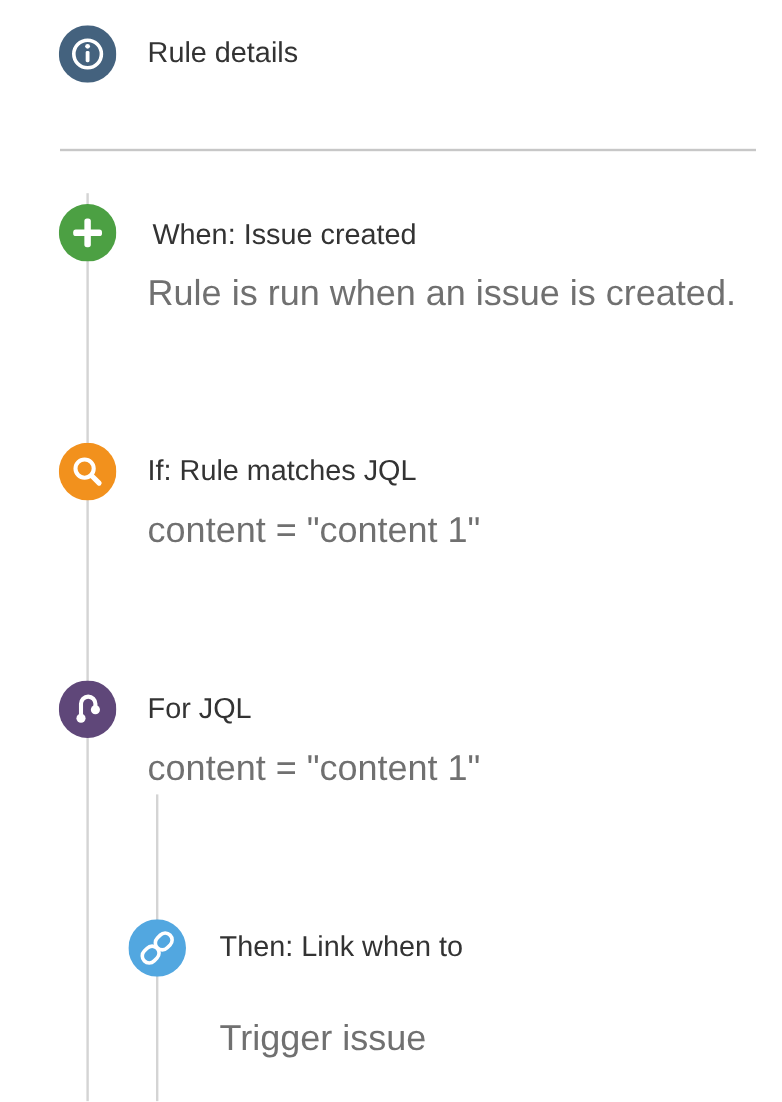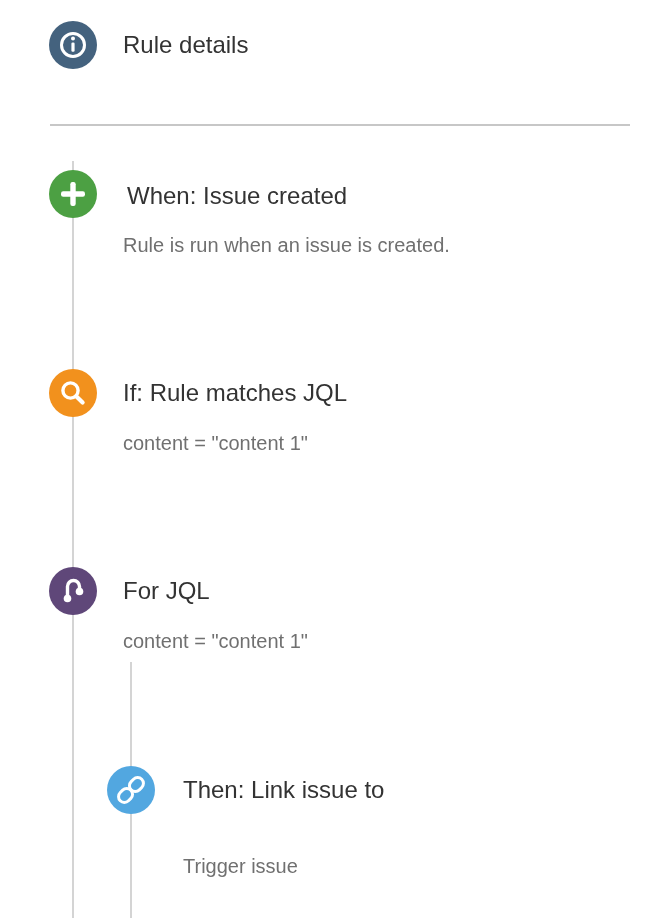--- a/index.html
+++ b/index.html
@@ -13,21 +13,21 @@
   .divider{position:absolute;height:2px;background:#c7c7c7;}
   .vline{position:absolute;width:2px;background:#d4d4d4;}
   .node{position:absolute;width:48px;height:48px;}
   .title{
     position:absolute;
     font-size:24px;line-height:28px;
     color:#333333;white-space:nowrap;
   }
   .subtitle{
     position:absolute;
-    font-size:20px;line-height:26px;
+    font-size:30px;line-height:26px;
     color:#707070;white-space:nowrap;
   }
 </style>
 </head>
 <body>
 
 <div class="canvas">
 
   <div class="vline" style="left:72px;top:161px;height:757px;"></div>
   <div class="vline" style="left:130px;top:662px;height:256px;"></div>
@@ -76,17 +76,17 @@
   </div>
 
   <div>
     <svg class="node" style="left:107px;top:766px;" viewBox="0 0 48 48">
       <circle cx="24" cy="24" r="24" fill="#52a7e0"></circle>
       <g transform="rotate(-45 24 24)" fill="none" stroke="#ffffff" stroke-width="3">
         <rect x="8.8" y="18.2" width="15" height="11.6" rx="5.8"></rect>
         <rect x="24.2" y="18.2" width="15" height="11.6" rx="5.8"></rect>
       </g>
     </svg>
-    <div class="title" style="left:183px;top:776px;">Then: Link issue to</div>
+    <div class="title" style="left:183px;top:776px;">Then: Link when to</div>
     <div class="subtitle" style="left:183px;top:833px;margin-top:20px;">Trigger issue</div>
   </div>
 
 </div>
 
 </body></html>

